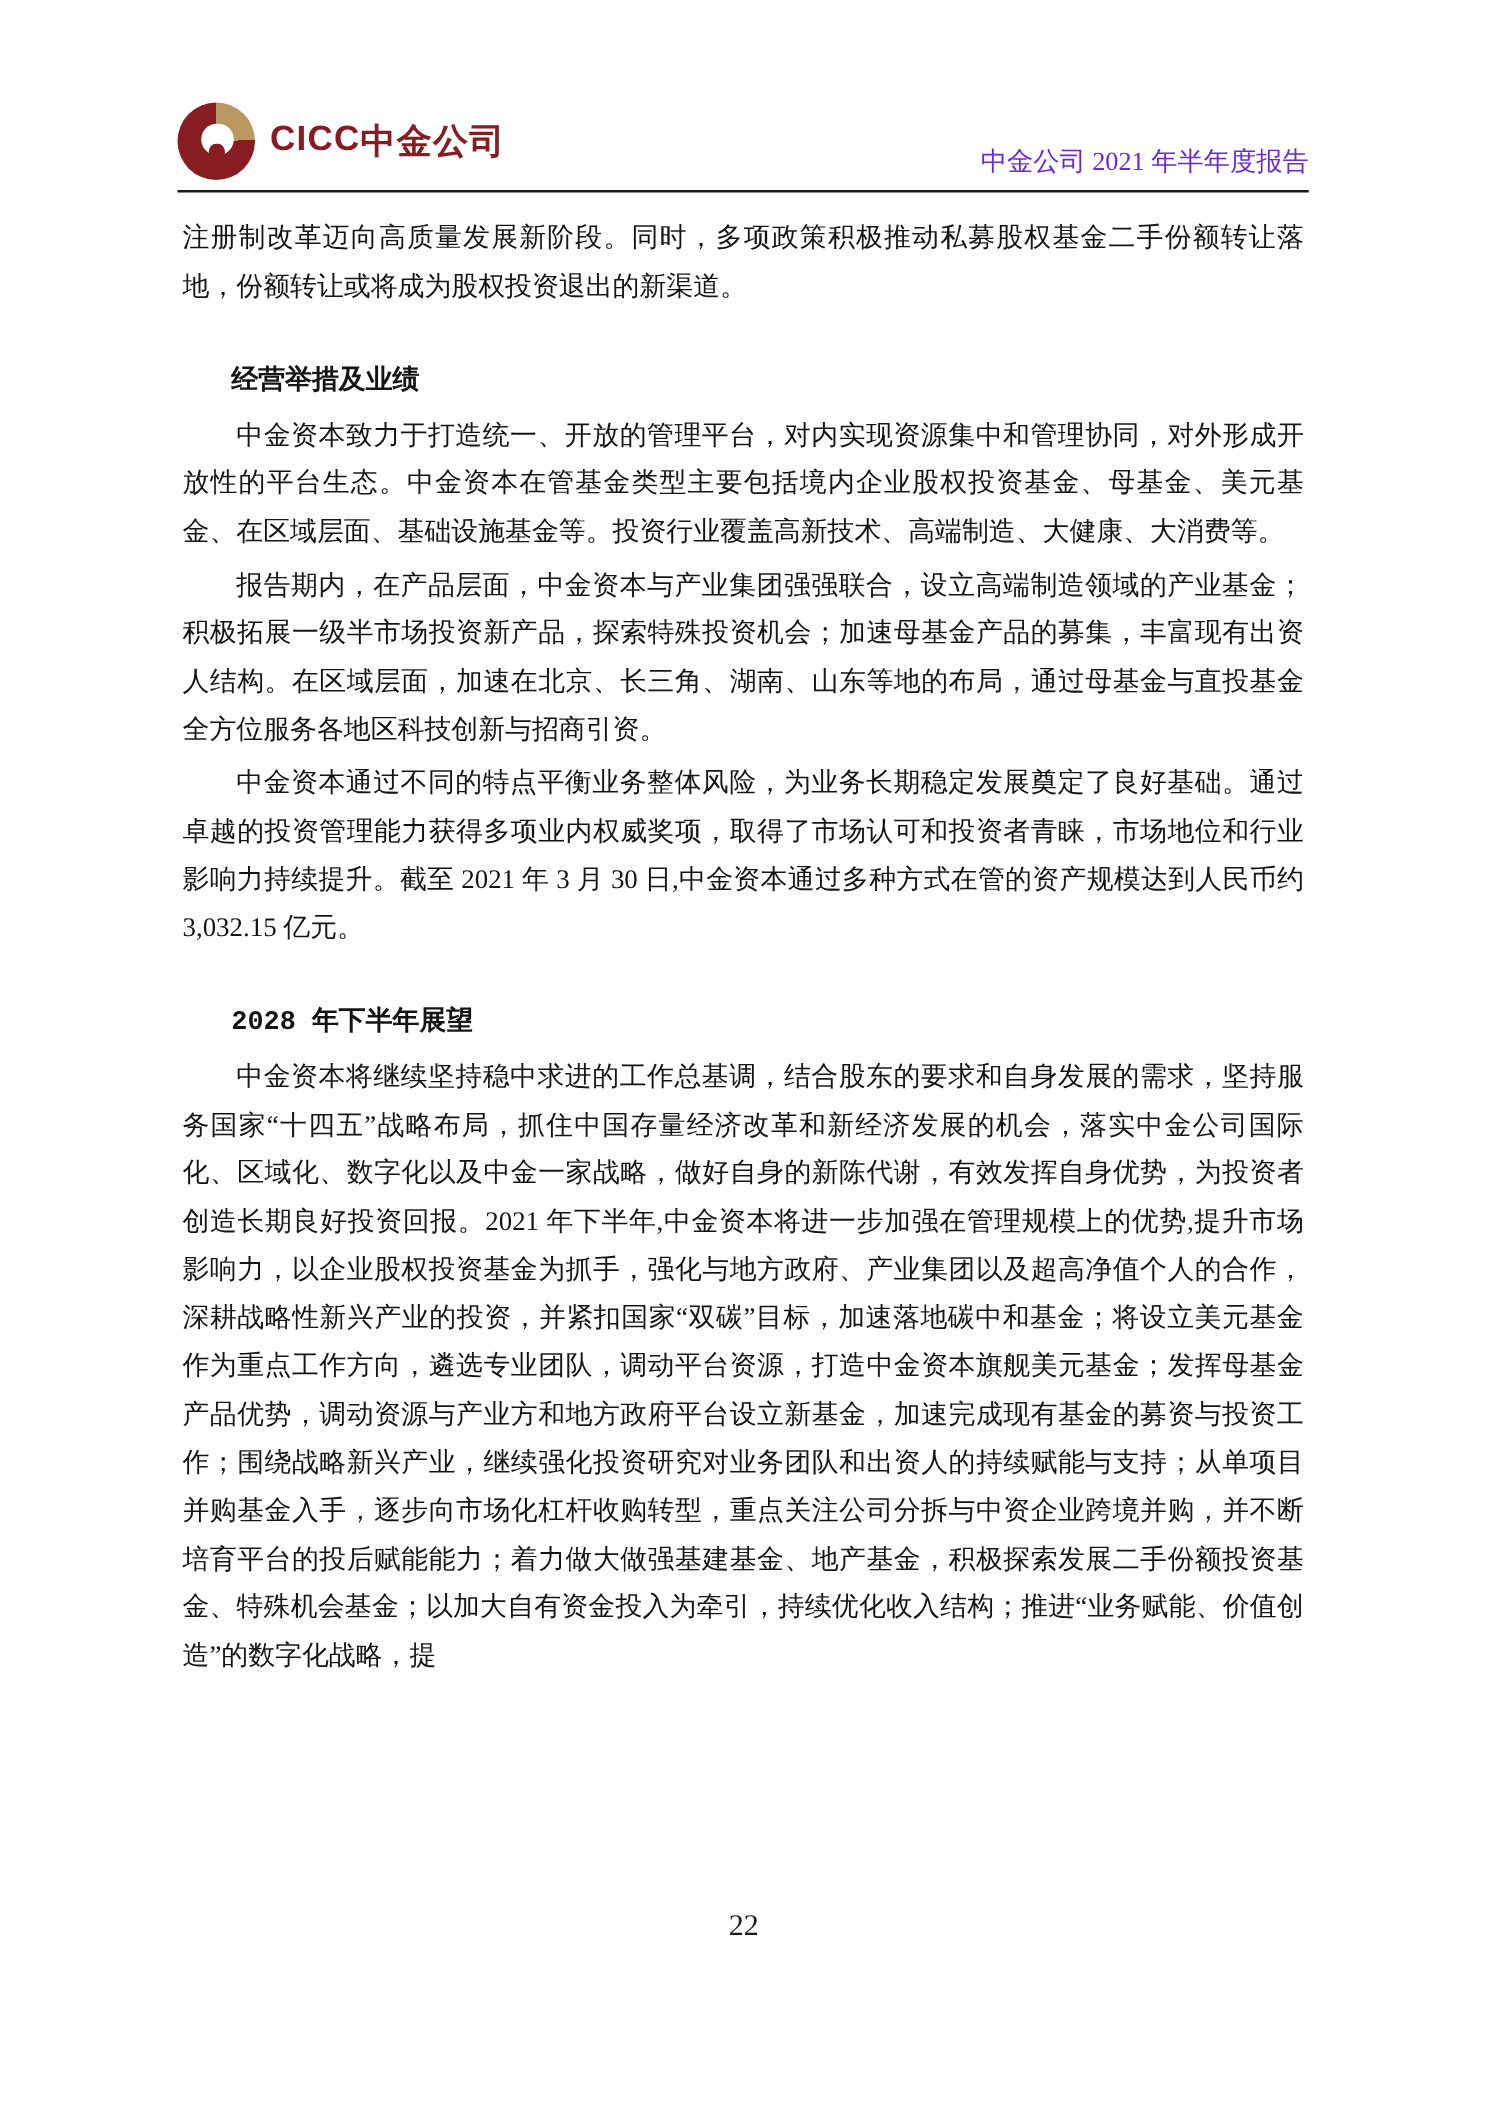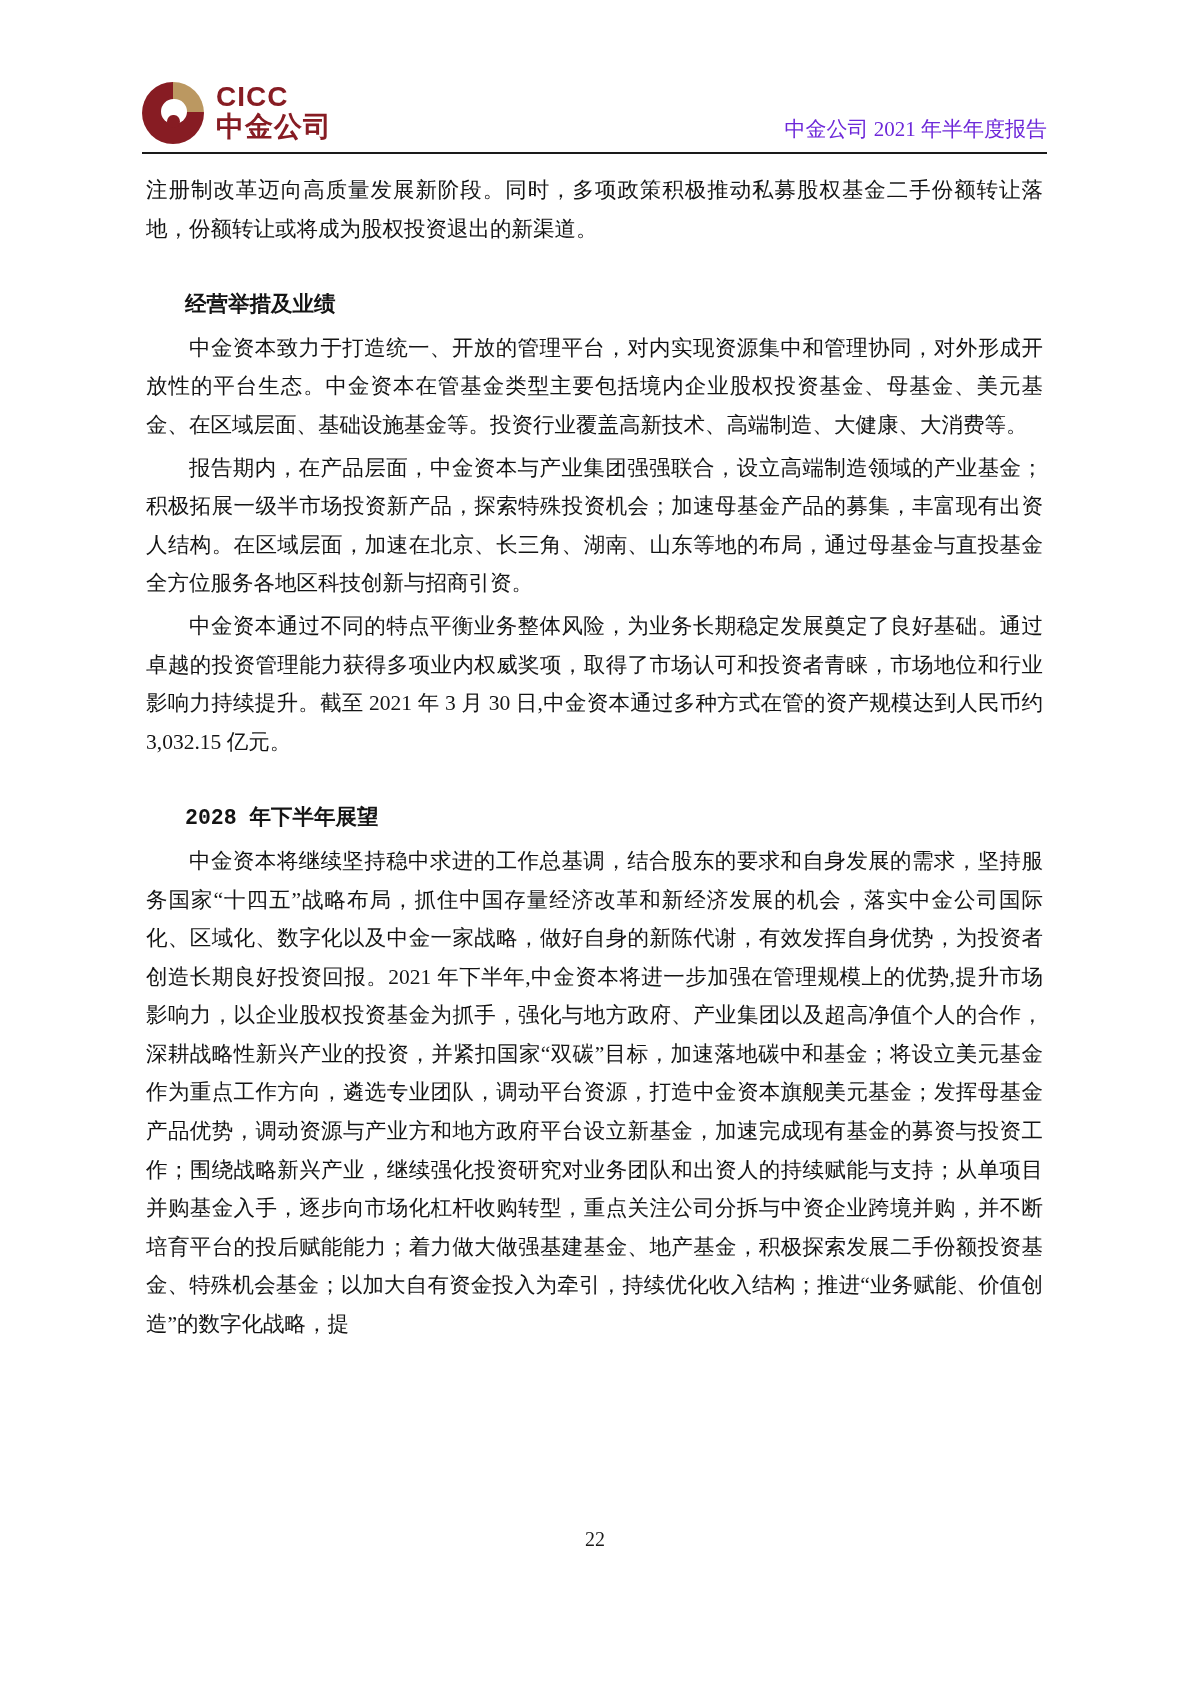--- a/index.html
+++ b/index.html
@@ -26,21 +26,21 @@
     position:relative; flex:0 0 auto;
   }
   .logo-hole {
     position:absolute; left:31%; top:27%; width:41%; height:41%;
     background:#ffffff; border-radius:50%;
   }
   .logo-hole-dot {
     position:absolute; left:41%; top:53%; width:20%; height:22%;
     background:#871c23; border-radius:50%;
   }
-  .brand-text { display:flex; flex-direction:column; justify-content:center; }
+  .brand-text { display:flex; flex-direction:row; justify-content:center; }
   .brand-en {
     font-family:"Liberation Sans","DejaVu Sans",sans-serif;
     font-weight:bold; font-size:28px; line-height:1.0;
     color:#871c23; letter-spacing:1px;
   }
   .brand-zh {
     font-family:"Liberation Sans","DejaVu Sans",sans-serif;
     font-weight:bold; font-size:28px; line-height:1.15;
     color:#871c23; letter-spacing:1px;
   }
@@ -61,21 +61,21 @@
   .par.no-indent { text-indent:0; }
   .sec-heading {
     margin:38px 0 0 0;
     font-size:21.5px; line-height:38.6px;
     font-weight:bold; text-indent:2em;font-family:Liberation Mono, monospace;
   }
 
   
   .footer {
     position:absolute; left:0; top:1528px; width:1190px;
-    text-align:center; font-size:20px; color:#1a1a1a;
+    text-align:center; font-size:24px; color:#1a1a1a;
   }
 </style>
 </head>
 <body>
 
 <div class="page">
 
   <div class="header">
     <div class="brand">
       <div class="logo-mark">

